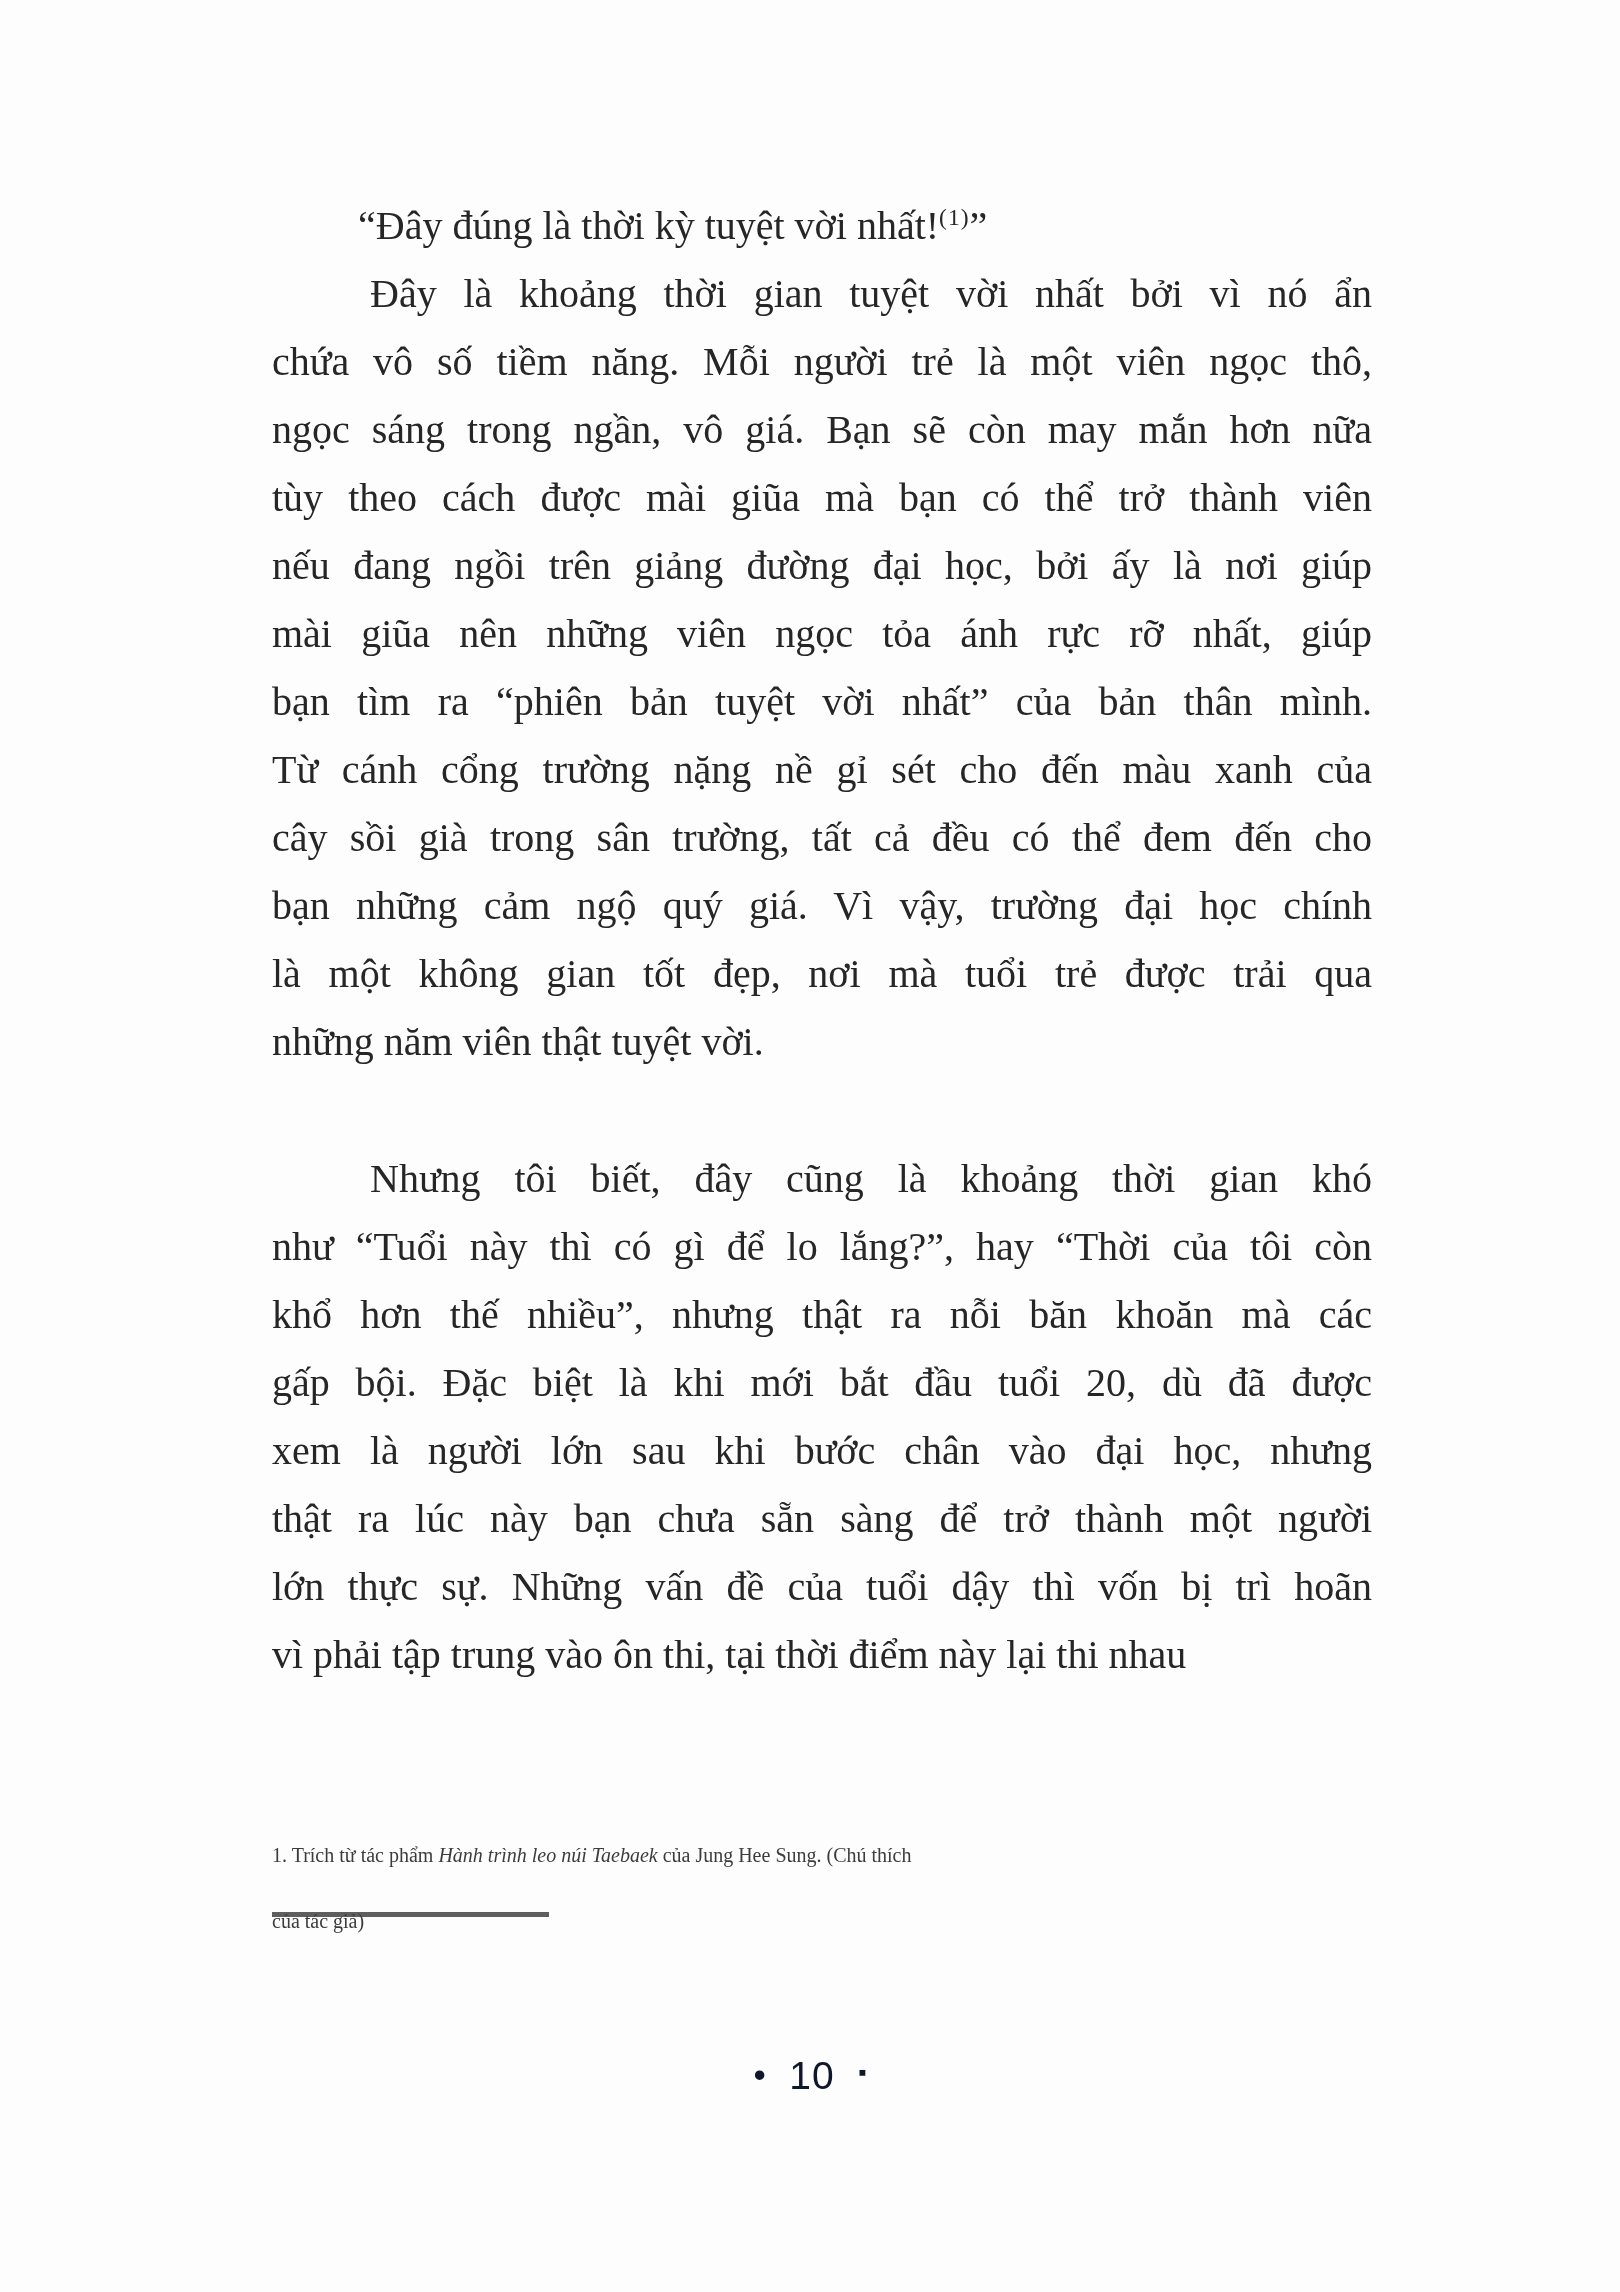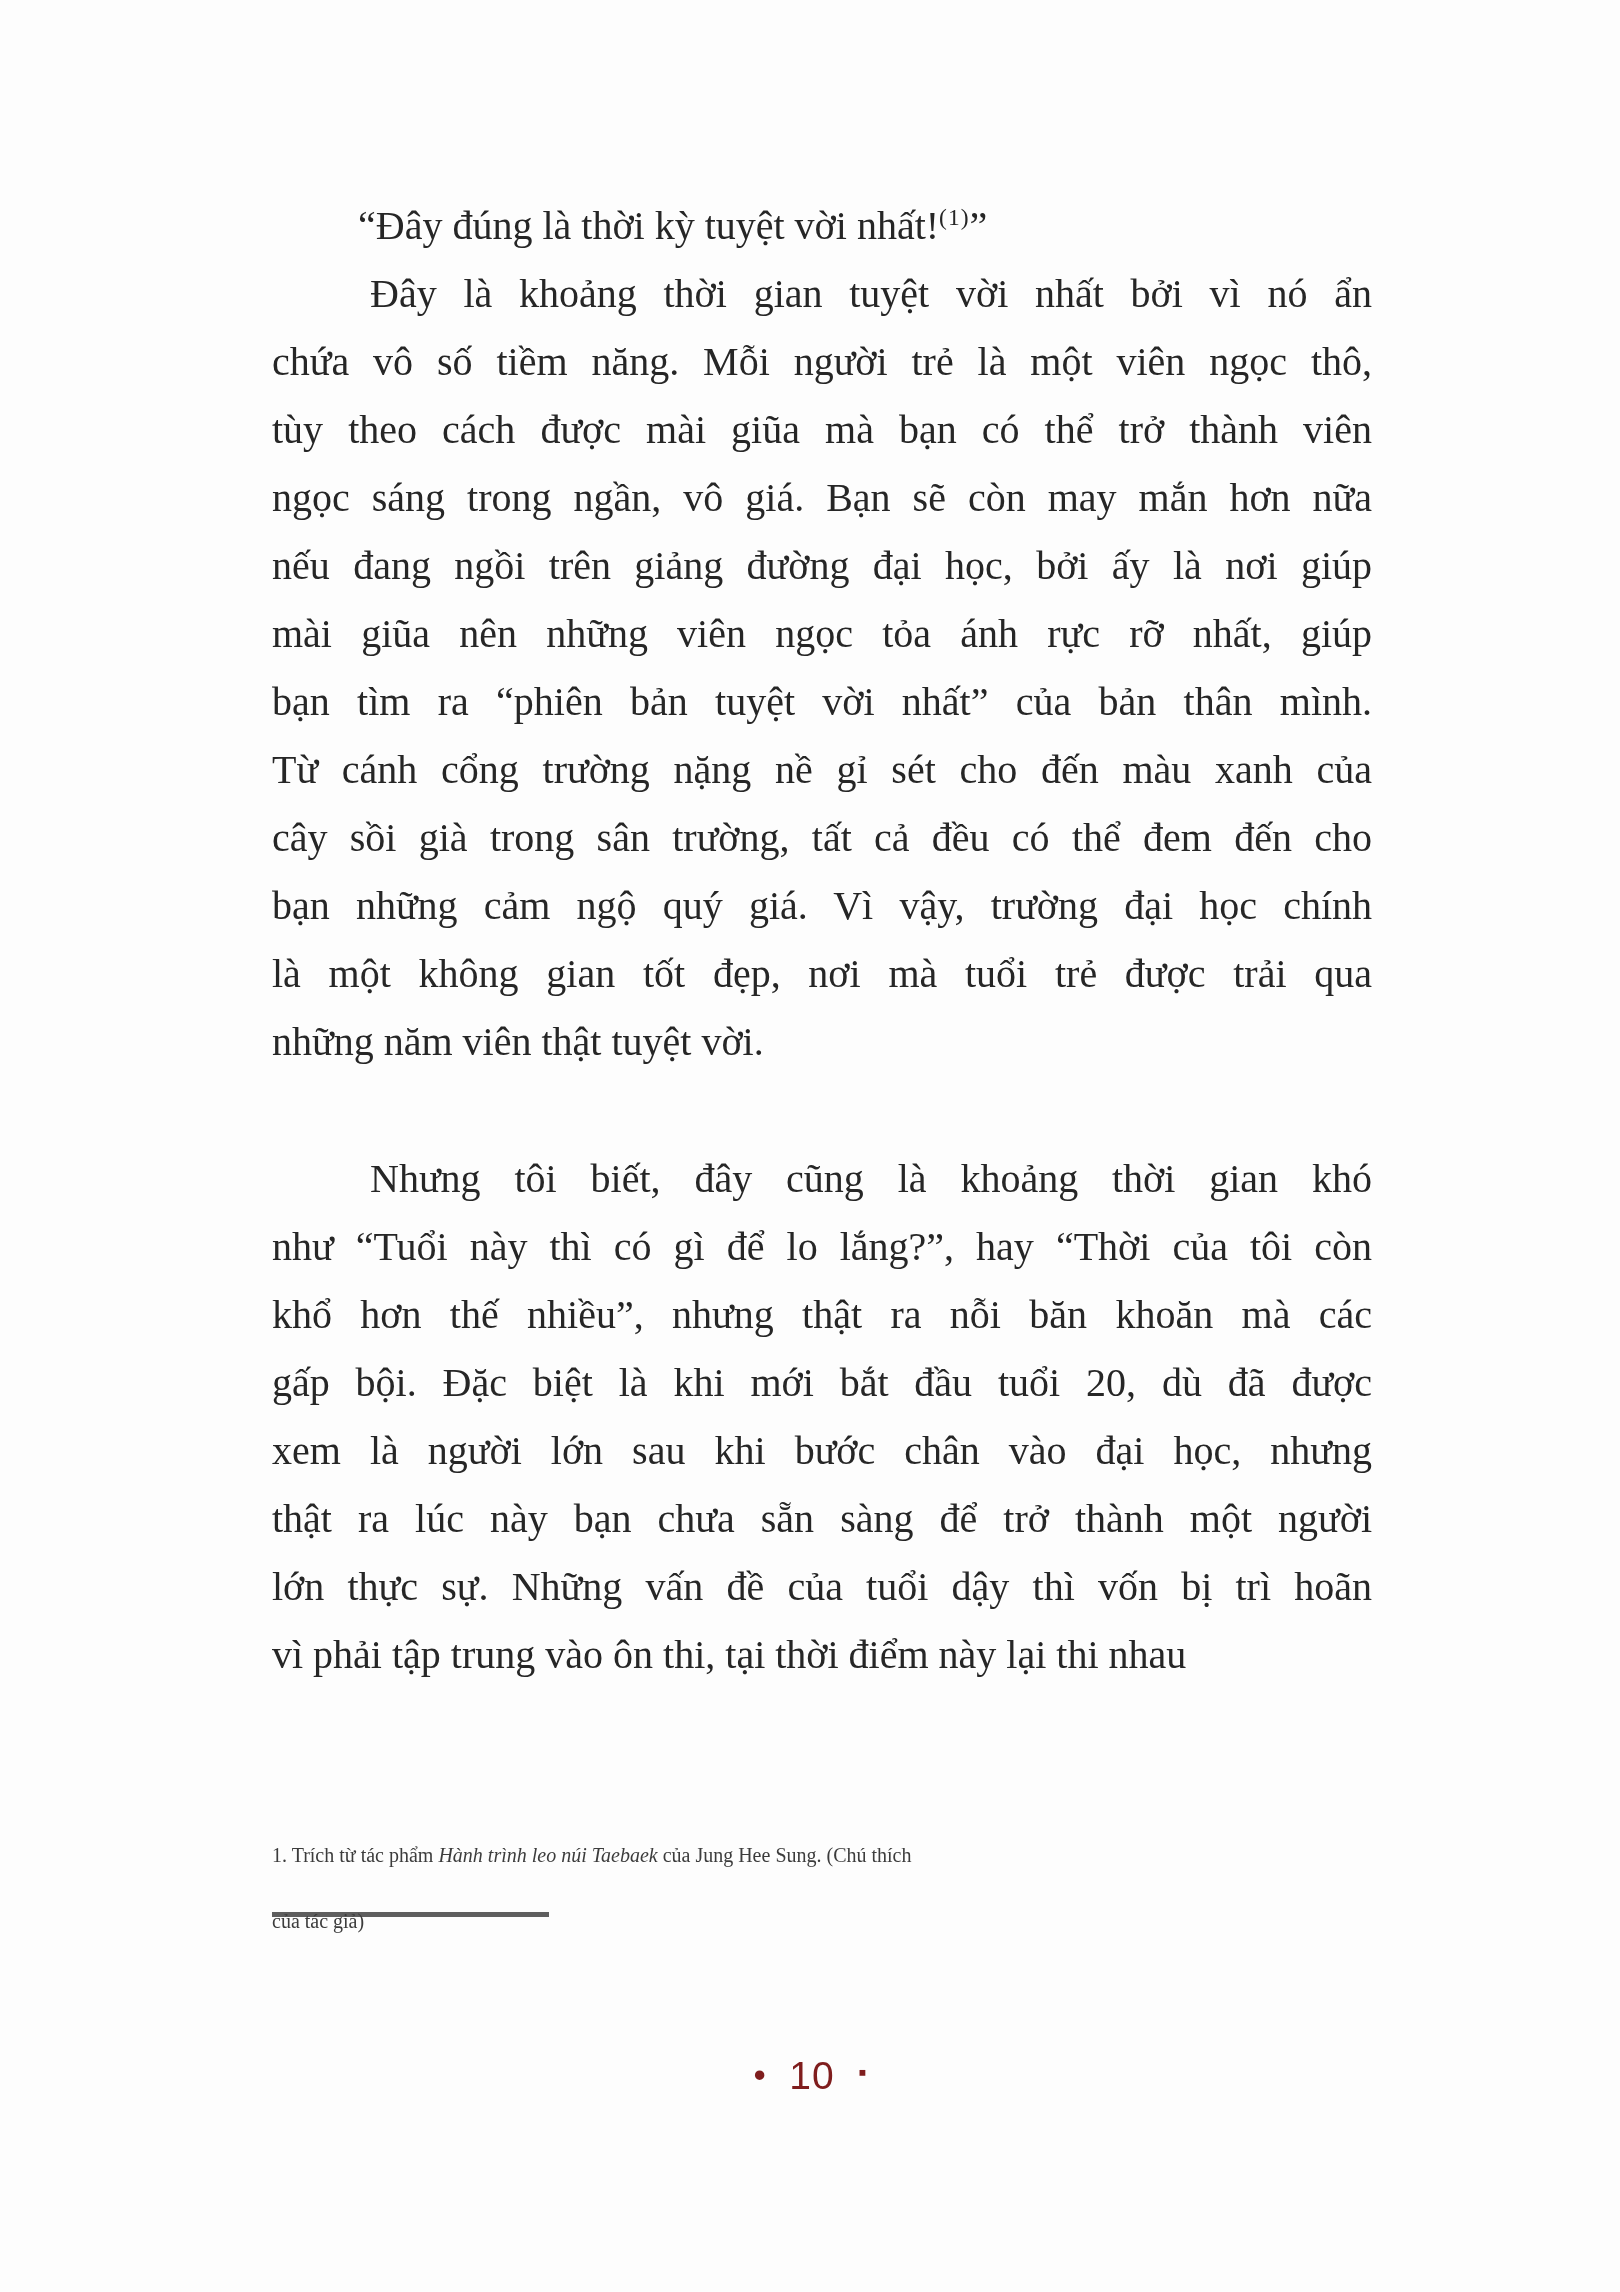--- a/index.html
+++ b/index.html
@@ -61,21 +61,21 @@
     color: #3c3c3c;
   }
   .fn-line { white-space: nowrap; }
   .page-footer {
     position: absolute;
     left: 0;
     top: 2054px;
     width: 1620px;
     text-align: center;
     font-family: "Liberation Sans", sans-serif;
-    color: #7f1d1d;
+    color: #0f172a;
   }
   .page-num {
     font-size: 39px;
     letter-spacing: 1px;
     margin: 0 23.5px;
     vertical-align: baseline;
   }
   .dot { display: inline-block; }
   .dot.round { font-size: 35px; vertical-align: 2px; }
   .dot.square { font-size: 23.5px; vertical-align: 8.8px; }
@@ -86,22 +86,22 @@
 <div class="page" style="color: rgb(38, 38, 38); background: rgb(253, 253, 253); padding-left: 12px;">
 
   <div class="text-block">
 
     <p class="par quote-par"><span>“Đây đúng là thời kỳ tuyệt vời nhất!</span><sup>(1)</sup><span>”</span></p>
 
     <div id="paragraphs">
         <div class="paragraph">
           <div class="line indent">Đây là khoảng thời gian tuyệt vời nhất bởi vì nó ẩn</div>
           <div class="line">chứa vô số tiềm năng. Mỗi người trẻ là một viên ngọc thô,</div>
+          <div class="line">ngọc sáng trong ngần, vô giá. Bạn sẽ còn may mắn hơn nữa</div>
           <div class="line">tùy theo cách được mài giũa mà bạn có thể trở thành viên</div>
-          <div class="line">ngọc sáng trong ngần, vô giá. Bạn sẽ còn may mắn hơn nữa</div>
           <div class="line">nếu đang ngồi trên giảng đường đại học, bởi ấy là nơi giúp</div>
           <div class="line">mài giũa nên những viên ngọc tỏa ánh rực rỡ nhất, giúp</div>
           <div class="line">bạn tìm ra “phiên bản tuyệt vời nhất” của bản thân mình.</div>
           <div class="line">Từ cánh cổng trường nặng nề gỉ sét cho đến màu xanh của</div>
           <div class="line">cây sồi già trong sân trường, tất cả đều có thể đem đến cho</div>
           <div class="line">bạn những cảm ngộ quý giá. Vì vậy, trường đại học chính</div>
           <div class="line">là một không gian tốt đẹp, nơi mà tuổi trẻ được trải qua</div>
           <div class="line last">những năm viên thật tuyệt vời.</div>
         </div>
         <div class="paragraph">

